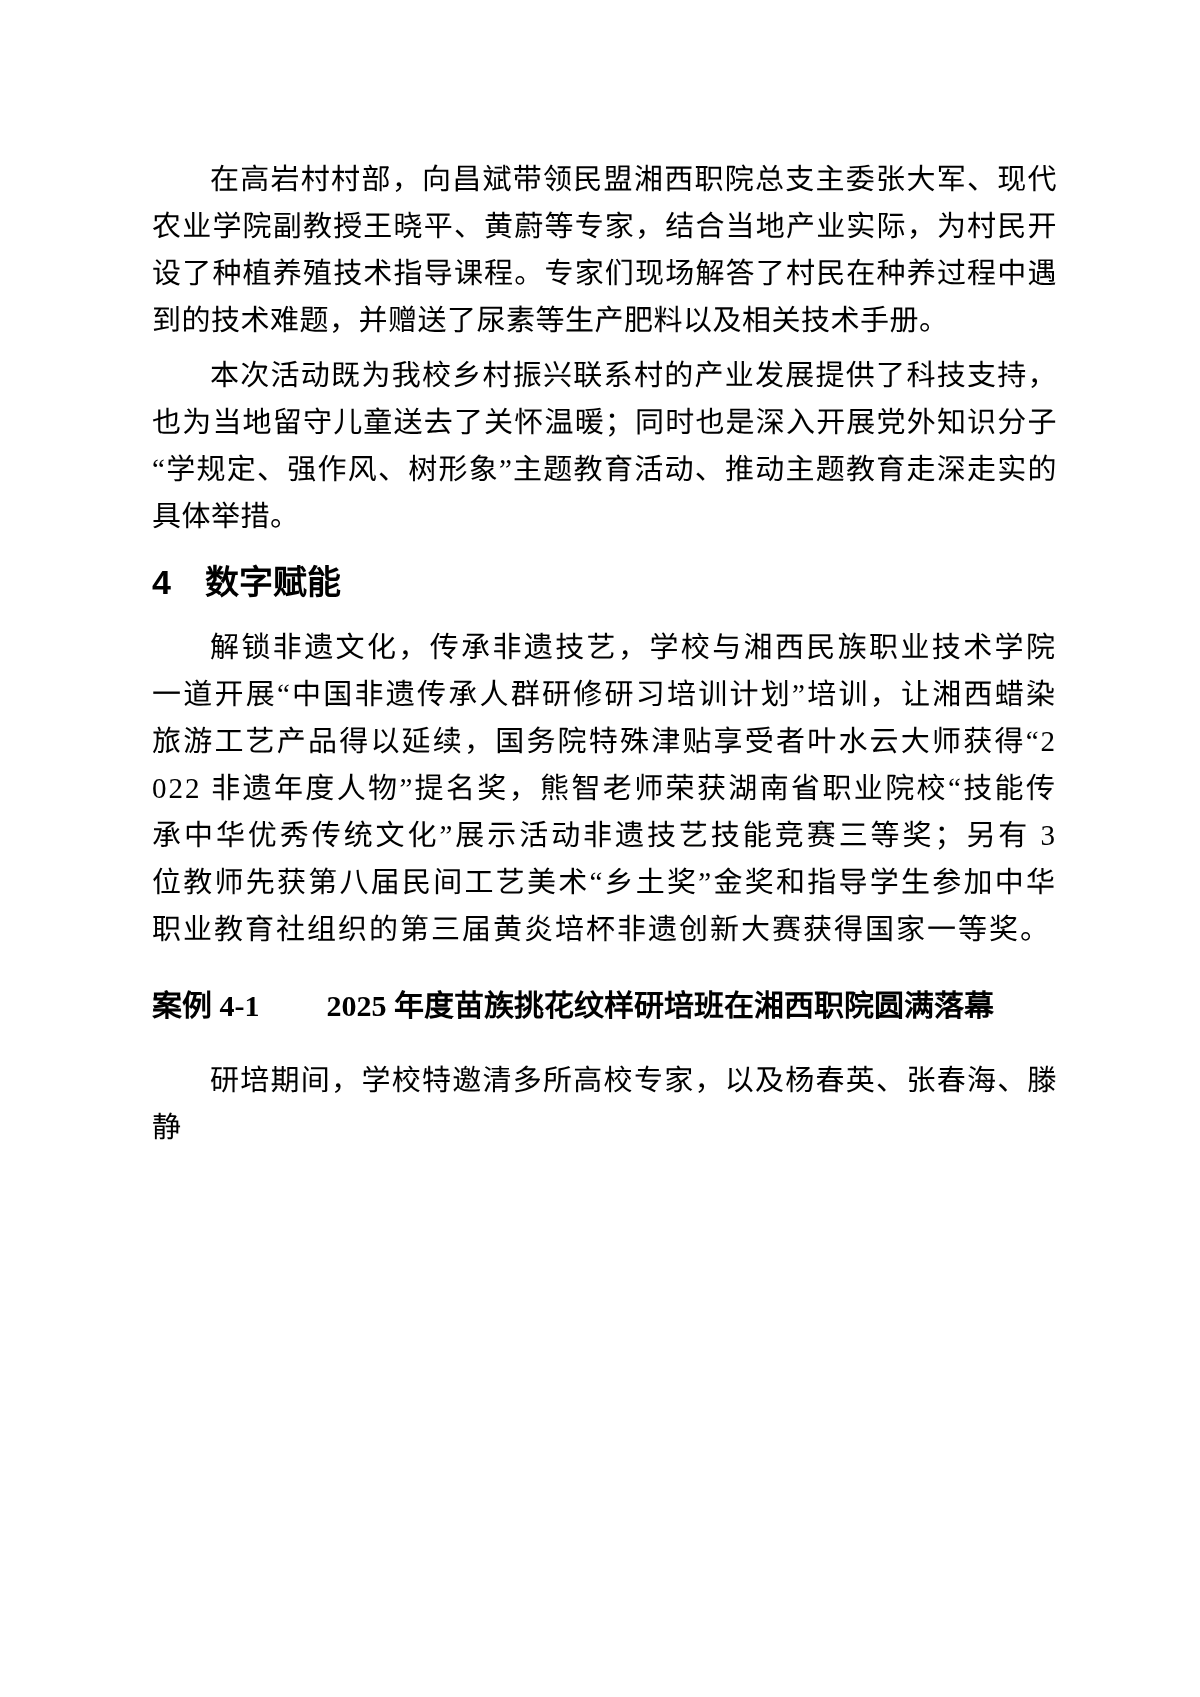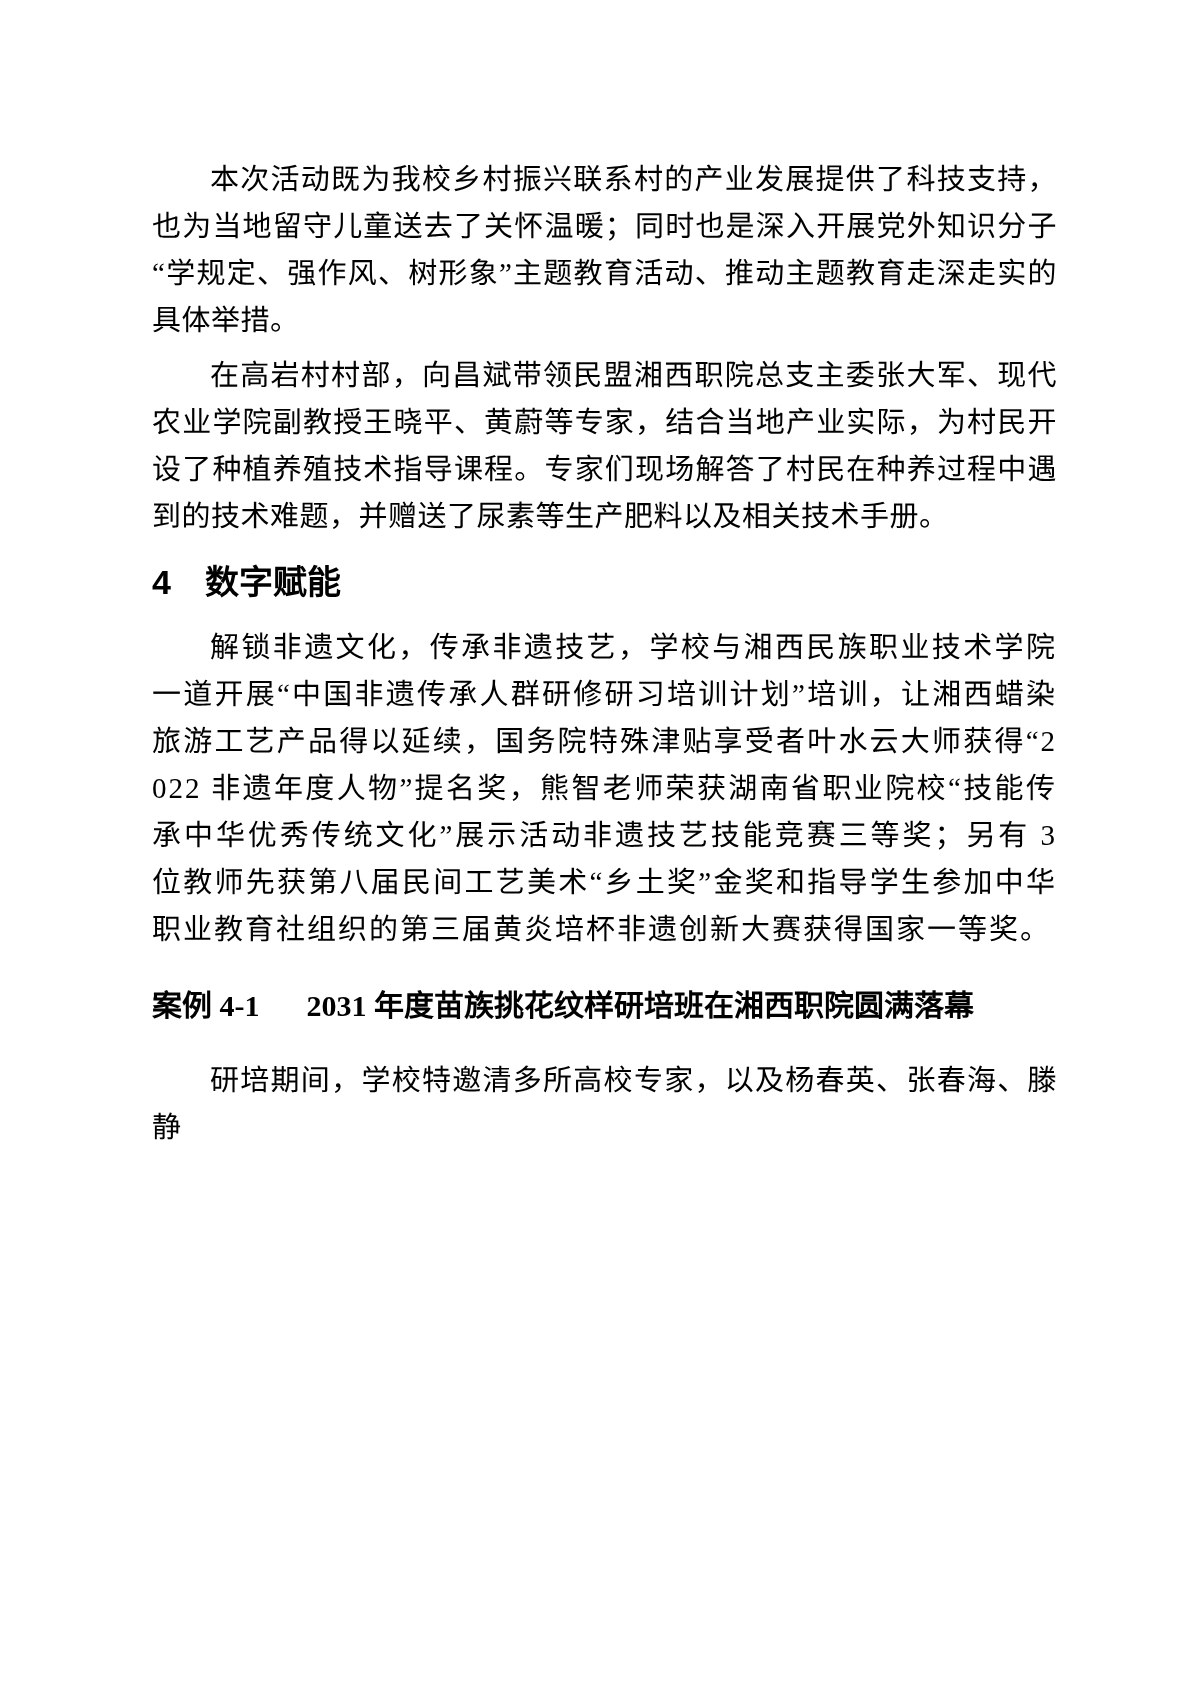--- a/index.html
+++ b/index.html
@@ -50,20 +50,21 @@
     margin-right: 34px;
   }
   .case-heading {
     display: flex;
     align-items: baseline;
     margin: 32px 0 30px 0;
     font-family: "Liberation Serif", serif;
     font-weight: bold;
     font-size: 30px;
     line-height: 42px;
+    gap: 20px;
   }
   .case-heading .case-label {
     margin-right: 47px;
     white-space: nowrap;
   }
   .footer {
     position: absolute;
     left: 0;
     right: 0;
     top: 1568px;
@@ -74,34 +75,34 @@
     line-height: 30px;
     font-family: "Liberation Serif", serif;
   }
 </style>
 </head>
 <body>
 
 <div class="page">
   <main class="content">
 
+    <p class="para">在高岩村村部，向昌斌带领民盟湘西职院总支主委张大军、现代农业学院副教授王晓平、黄蔚等专家，结合当地产业实际，为村民开设了种植养殖技术指导课程。专家们现场解答了村民在种养过程中遇到的技术难题，并赠送了尿素等生产肥料以及相关技术手册。</p>
+
     <p class="para">本次活动既为我校乡村振兴联系村的产业发展提供了科技支持，也为当地留守儿童送去了关怀温暖；同时也是深入开展党外知识分子“学规定、强作风、树形象”主题教育活动、推动主题教育走深走实的具体举措。</p>
-
-    <p class="para">在高岩村村部，向昌斌带领民盟湘西职院总支主委张大军、现代农业学院副教授王晓平、黄蔚等专家，结合当地产业实际，为村民开设了种植养殖技术指导课程。专家们现场解答了村民在种养过程中遇到的技术难题，并赠送了尿素等生产肥料以及相关技术手册。</p>
 
     <h2 class="section-heading">
       <span class="sec-num">4</span>
       <span class="sec-title">数字赋能</span>
     </h2>
 
     <p class="para loose">解锁非遗文化，传承非遗技艺，学校与湘西民族职业技术学院一道开展“中国非遗传承人群研修研习培训计划”培训，让湘西蜡染旅游工艺产品得以延续，国务院特殊津贴享受者叶水云大师获得“2022 非遗年度人物”提名奖，熊智老师荣获湖南省职业院校“技能传承中华优秀传统文化”展示活动非遗技艺技能竞赛三等奖；另有 3 位教师先获第八届民间工艺美术“乡土奖”金奖和指导学生参加中华职业教育社组织的第三届黄炎培杯非遗创新大赛获得国家一等奖。</p>
 
     <h3 class="case-heading">
       <span class="case-label">案例 4-1</span>
-      <span class="case-title">2031 年度苗族挑花纹样研培班在湘西职院圆满落幕</span>
+      <span class="case-title">2025 年度苗族挑花纹样研培班在湘西职院圆满落幕</span>
     </h3>
 
 
     <p class="para">研培期间，学校特邀清多所高校专家，以及杨春英、张春海、滕静</p>
 
   </main>
 
 </div>
 
 </body></html>

